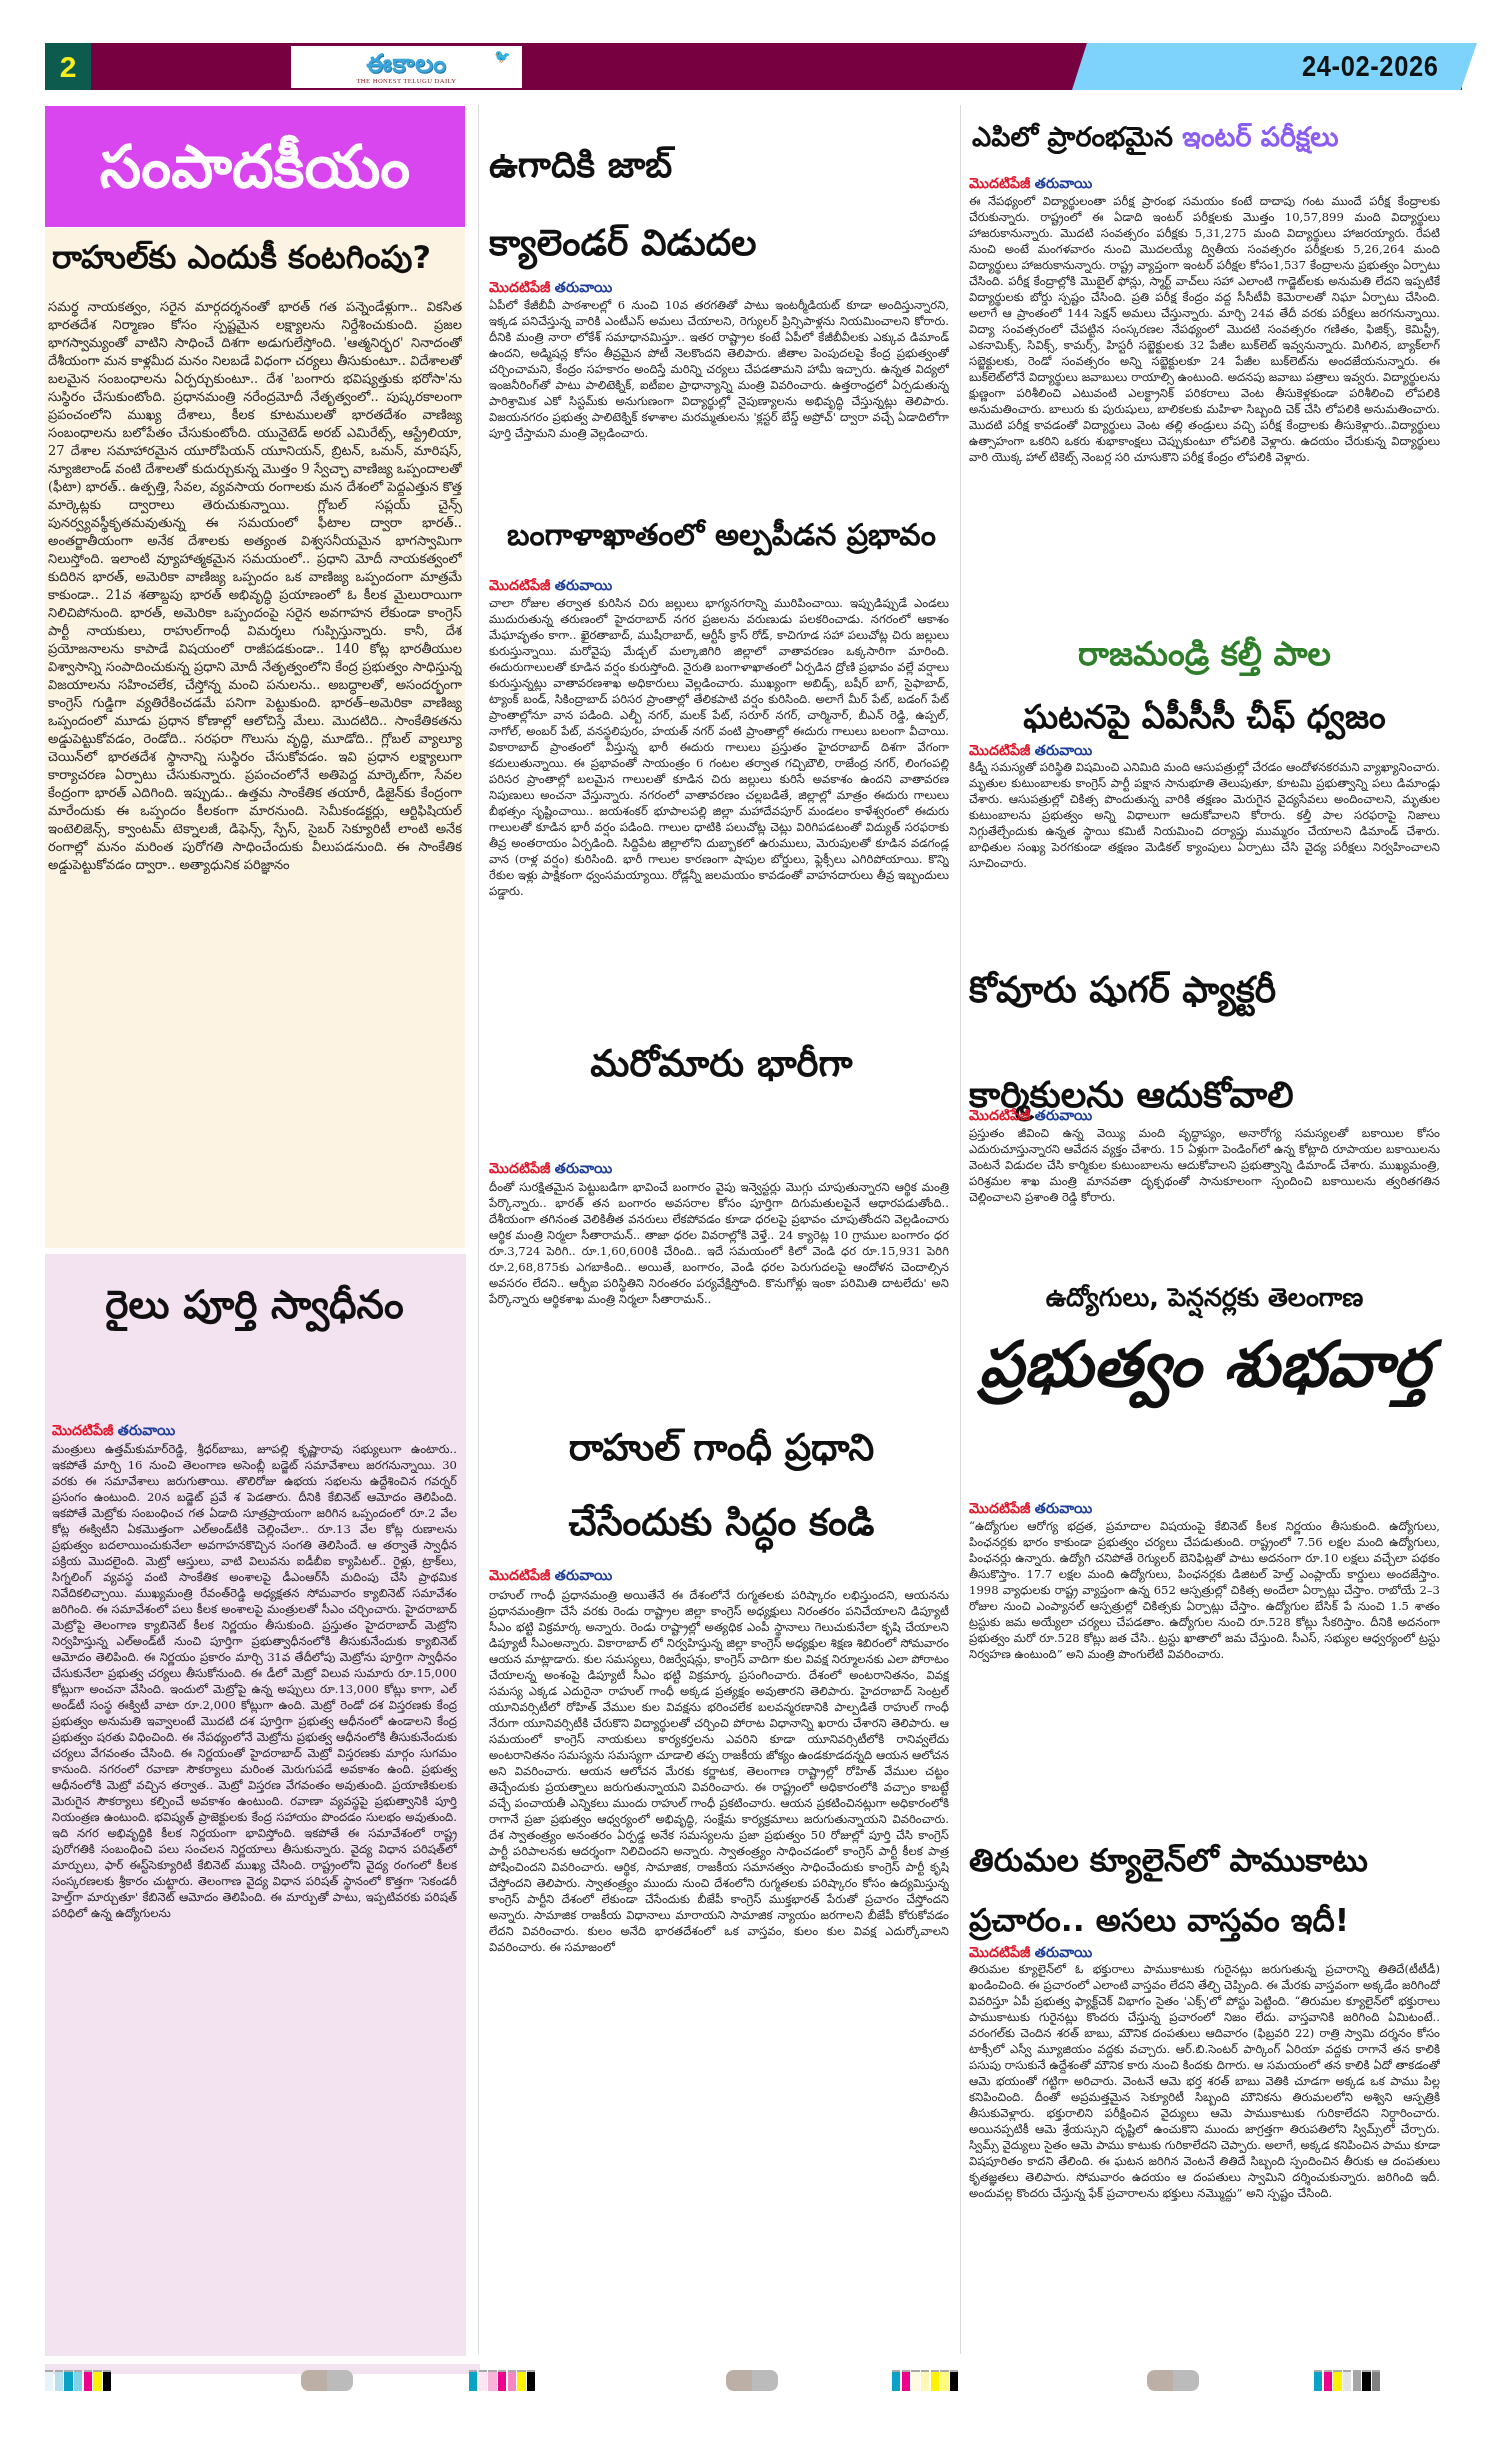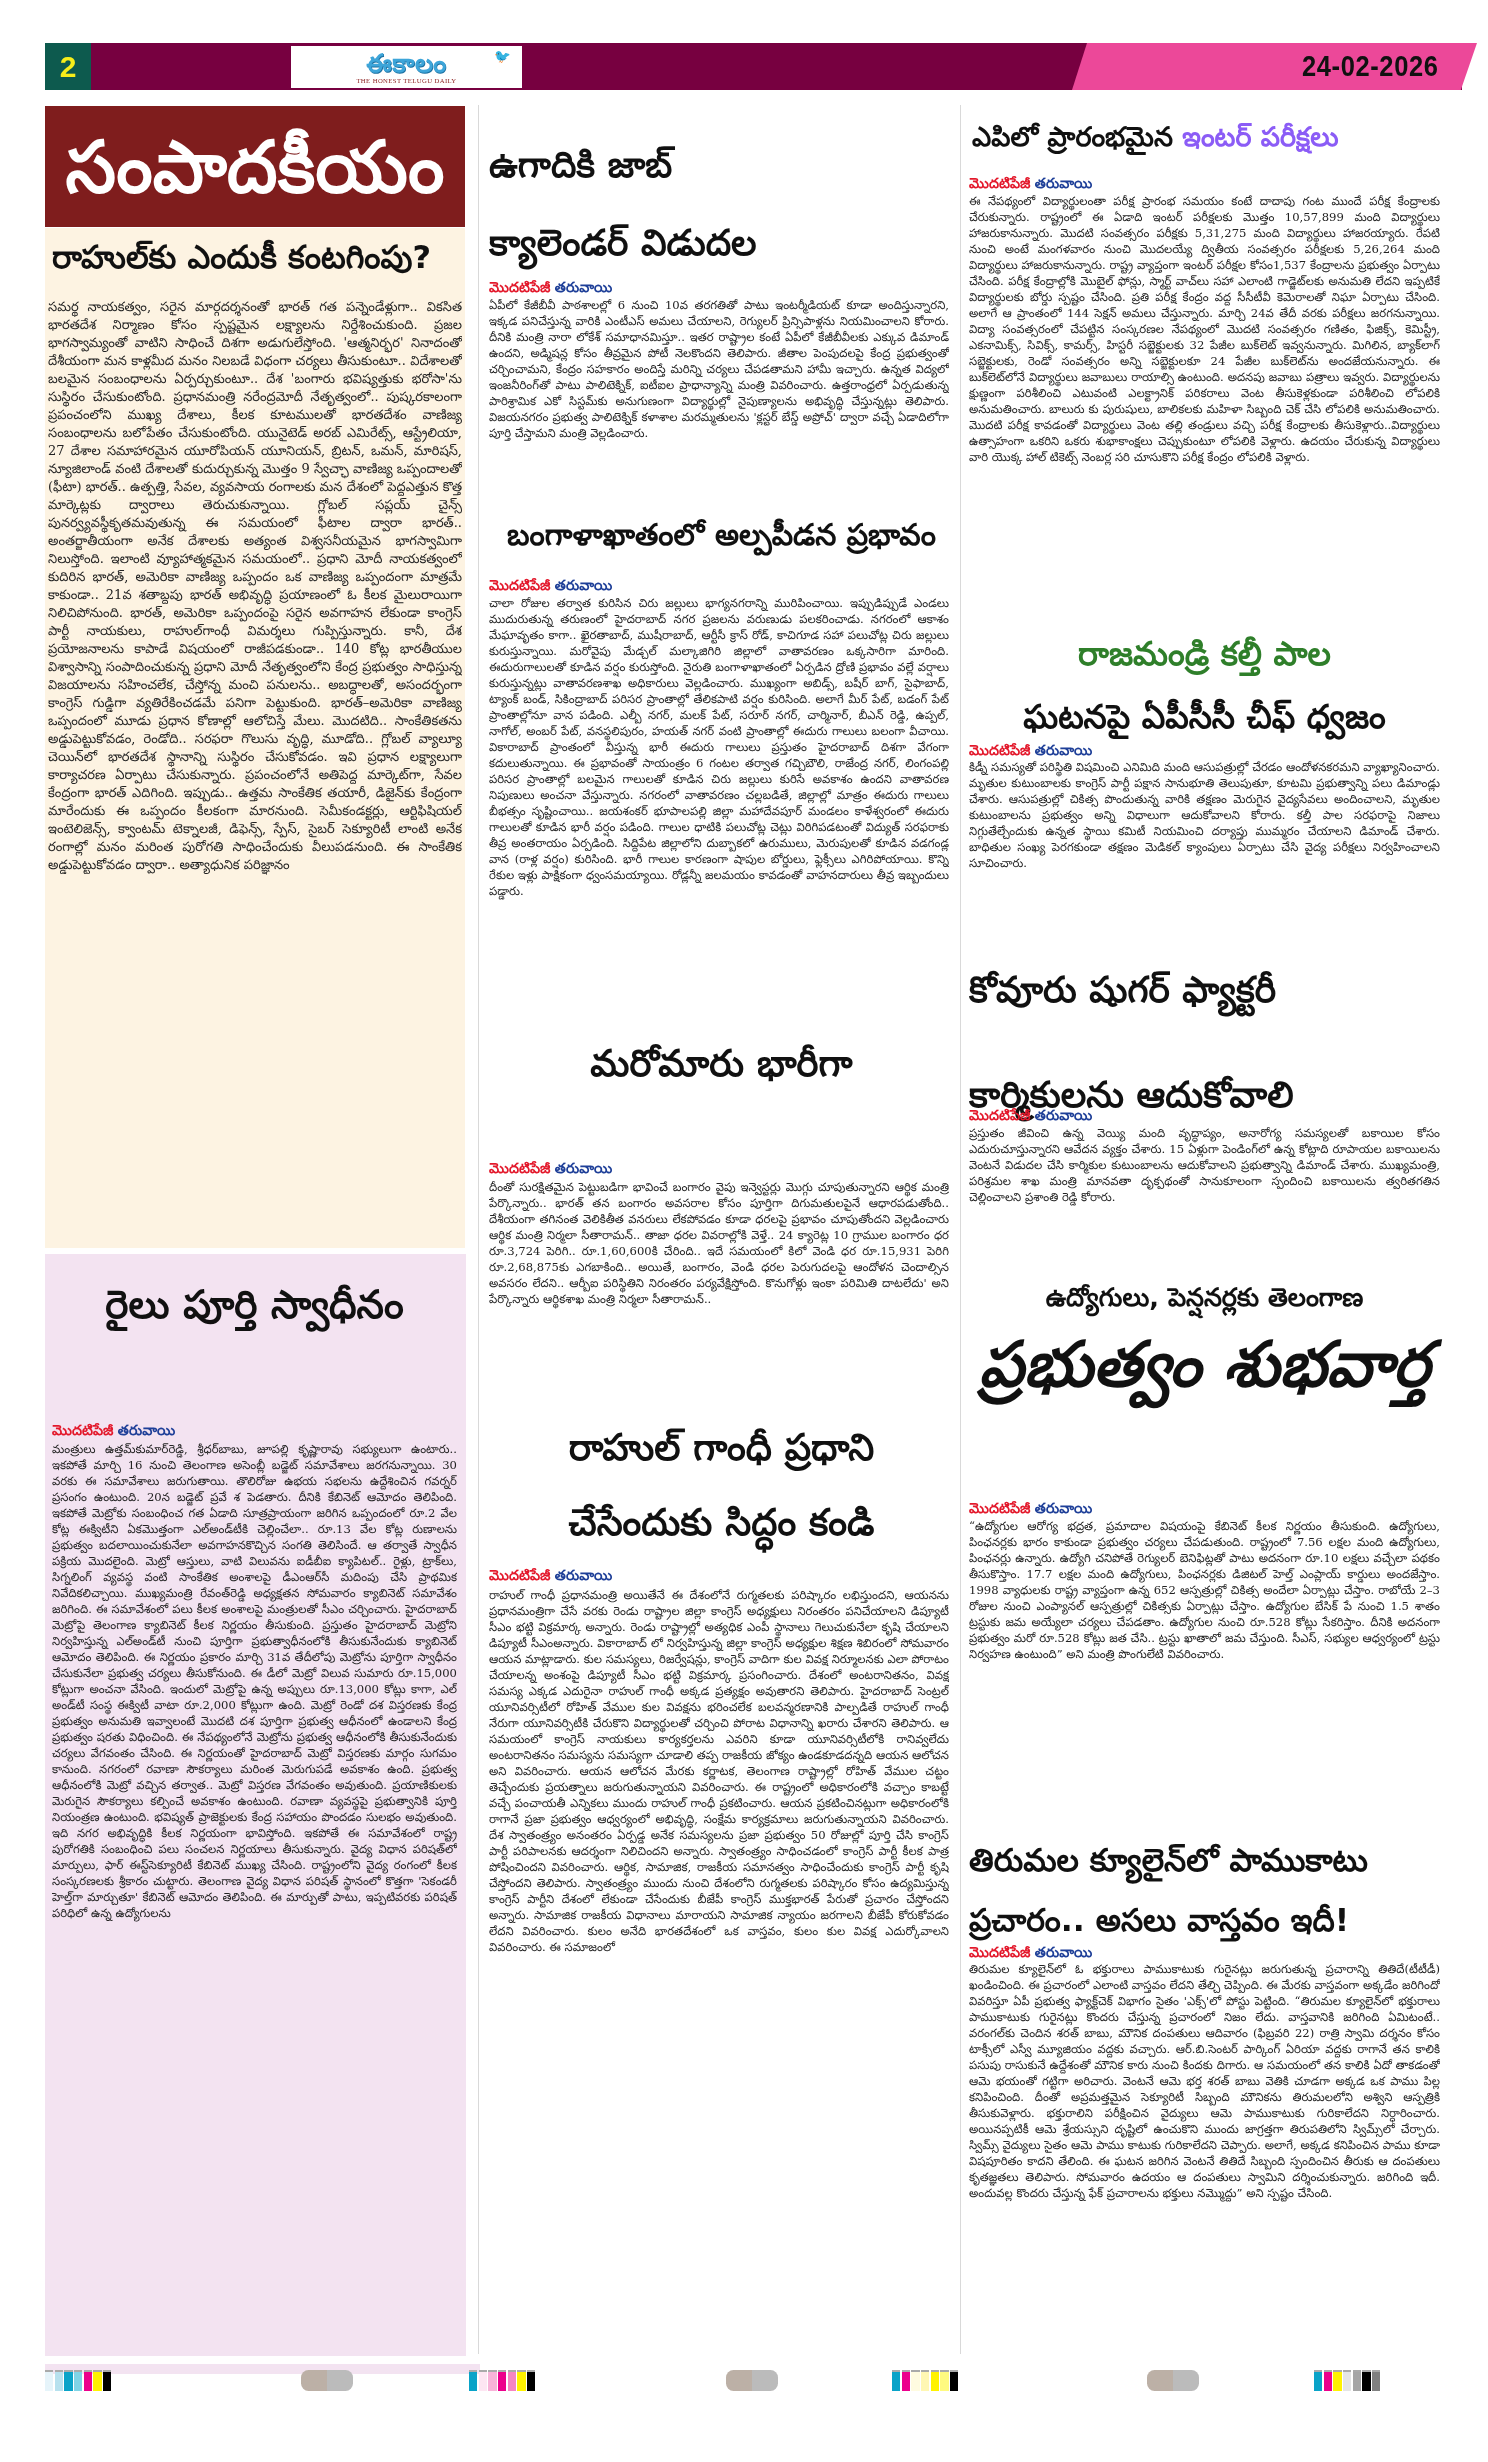--- a/index.html
+++ b/index.html
@@ -10,27 +10,27 @@
   .masthead { position: absolute; left: 45px; top: 43px; width: 1417px; height: 47px; background: #770040; }
   .page-num { position: absolute; left: 0; top: 0; width: 46px; height: 47px; background: #0d5a4e;
               color: #f7ee1a; font-family: "Liberation Sans", sans-serif; font-size: 30px; font-weight: bold;
               display: flex; align-items: center; justify-content: center; }
   .logo { position: absolute; left: 246px; top: 3px; width: 231px; height: 42px; background: #fff;
           display: flex; flex-direction: column; align-items: center; justify-content: center; }
   .logo-word { color: #3da5d9; font-size: 25.5px; font-weight: bold; line-height: 27px; letter-spacing: 0.7px;
                text-shadow: 0.7px 0.7px 0 #1b6fa0; font-family: "DejaVu Sans", sans-serif; }
   .logo-tag { color: #8a1d1d; font-family: "Liberation Serif", serif; font-size: 6.7px; letter-spacing: 0.4px; }
   .bird-icon { position: absolute; right: 10.5px; top: 1.5px; font-size: 13.5px; color: #1d3f66; }
-  .date-box { position: absolute; left: 1027px; top: 0; width: 405px; height: 47px; background: #ec4899;
+  .date-box { position: absolute; left: 1027px; top: 0; width: 405px; height: 47px; background: #7dd3fc;
               clip-path: polygon(15px 0, 100% 0, 96% 100%, 0 100%); }
   .date-text { position: absolute; right: 39px; top: 6px; font-family: "Liberation Sans", sans-serif;
                font-weight: bold; font-size: 30px; color: #111; letter-spacing: 0.7px; transform: scaleX(0.85); transform-origin: right; }
 
-  .editorial-banner { position: absolute; left: 45px; top: 106px; width: 420px; height: 121px; background: #7f1d1d;
-                      color: #fff; font-size: 72px; font-weight: bold; display: flex; align-items: center; justify-content: center; line-height: 1; }
+  .editorial-banner { position: absolute; left: 45px; top: 106px; width: 420px; height: 121px; background: #d946ef;
+                      color: #fff; font-size: 59px; font-weight: bold; display: flex; align-items: center; justify-content: center; line-height: 1; }
   .editorial-box { position: absolute; left: 45px; top: 228px; width: 420px; height: 1020px; background: #fdf3e2; }
   .editorial-title { position: absolute; left: 52px; top: 238px; width: 405px; font-size: 32px; font-weight: bold; color: #111; }
   .editorial-body { position: absolute; left: 48px; top: 298px; width: 414px; font-size: 13px; line-height: 18px;
                     text-align: justify; color: #222; font-family: "DejaVu Serif", serif; }
 
   .metro-box { position: absolute; left: 45px; top: 1254px; width: 421px; height: 1102px; background: #f3e3f1; }
   .metro-title { position: absolute; left: 52px; top: 1267px; width: 405px; font-size: 39px; font-weight: bold; color: #111;
                  text-align: center; line-height: 75px; }
 
   .story-title { position: absolute; font-weight: bold; color: #111; }

